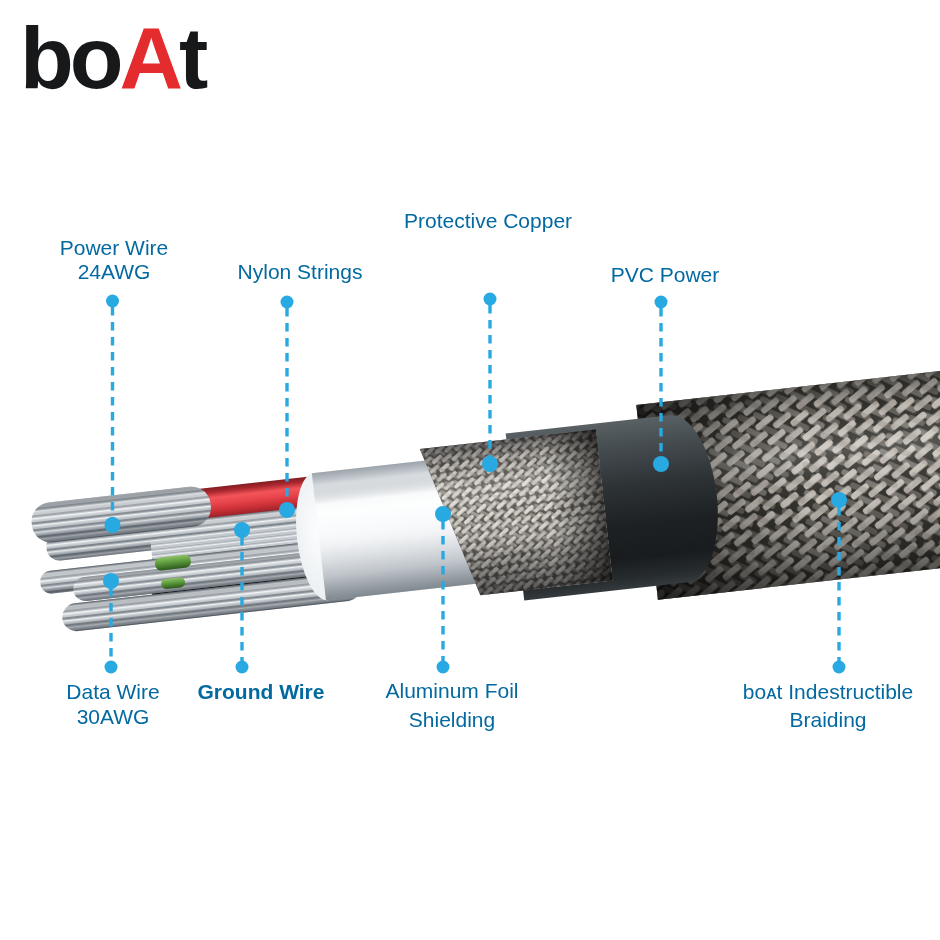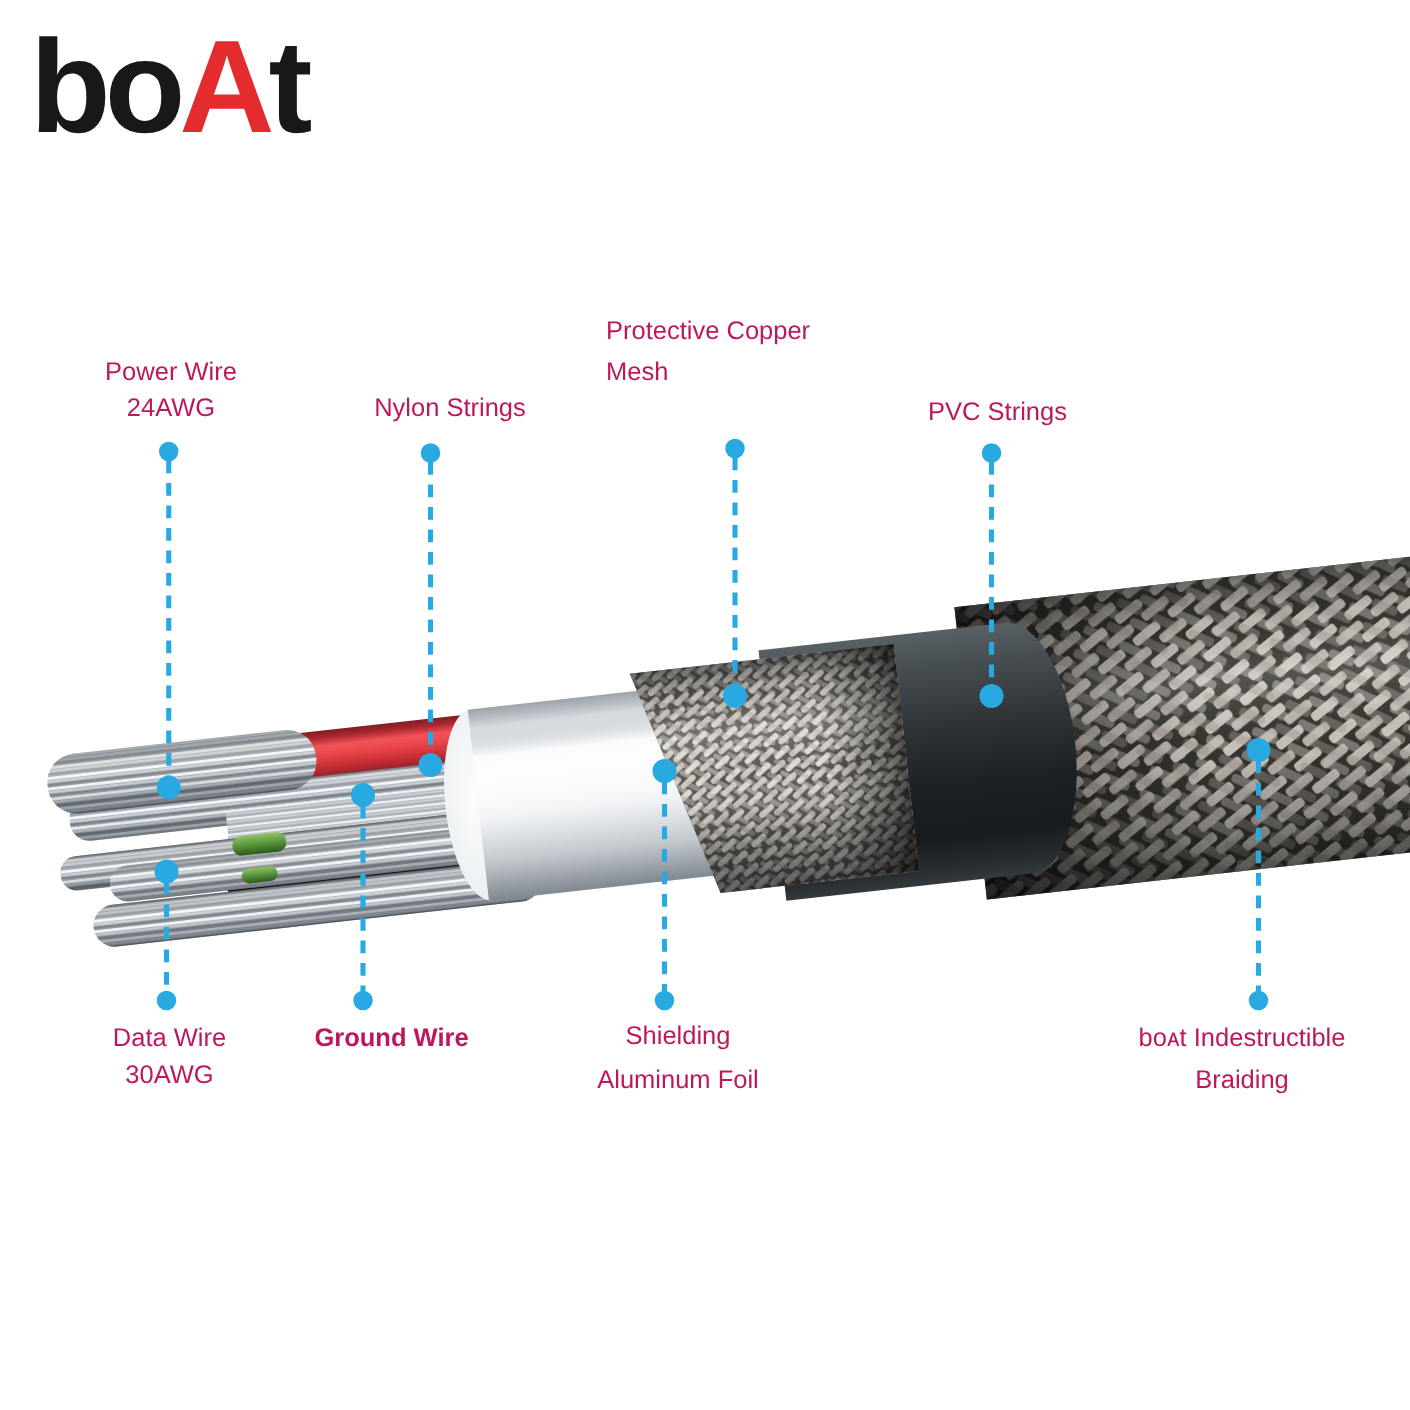--- a/index.html
+++ b/index.html
@@ -7,21 +7,21 @@
     position:relative;width:940px;height:784px;background:#ffffff;overflow:hidden;
     font-family:"Liberation Sans","DejaVu Sans",sans-serif;
   }
   .logo{
     position:absolute;left:20px;top:12px;height:92px;
     font-size:88px;line-height:92px;font-weight:700;letter-spacing:-4px;
     color:#17181a;white-space:nowrap;
   }
   .logo .accent{color:#e42b2e;}
   .callout{
-    position:absolute;color:#be185d;font-size:17px;line-height:25px;text-align:center;
+    position:absolute;color:#0369a1;font-size:21px;line-height:25px;text-align:center;
   }
   #label-power-wire{left:14px;top:236px;width:200px;line-height:24px;}
   #label-nylon-strings{left:200px;top:259px;width:200px;}
   #label-copper-mesh{left:404px;top:207px;width:240px;text-align:left;line-height:27px;}
   #label-pvc-jacket{left:565px;top:262px;width:200px;}
   #label-data-wire{left:13px;top:679px;width:200px;}
   #label-ground-wire{left:151px;top:679px;width:220px;font-weight:bold;}
   #label-aluminum-foil{left:352px;top:676px;width:200px;line-height:29px;}
   #label-braiding{left:703px;top:678px;width:250px;line-height:28px;}
   svg.diagram{position:absolute;left:0;top:0;}
@@ -258,39 +258,38 @@
     <div>Power Wire</div>
     <div>24AWG</div>
   </div>
 
   <div class="callout" id="label-nylon-strings">
     <div>Nylon Strings</div>
   </div>
 
   <div class="callout" id="label-copper-mesh">
     <div>Protective Copper</div>
-    <div>Mesh</div>
   </div>
 
   <div class="callout" id="label-pvc-jacket">
-    <div>PVC Strings</div>
+    <div>PVC Power</div>
   </div>
 
   <div class="callout" id="label-data-wire">
     <div>Data Wire</div>
     <div>30AWG</div>
   </div>
 
   <div class="callout" id="label-ground-wire">
     <div>Ground Wire</div>
   </div>
 
   <div class="callout" id="label-aluminum-foil">
+    <div>Aluminum Foil</div>
     <div>Shielding</div>
-    <div>Aluminum Foil</div>
   </div>
 
   <div class="callout" id="label-braiding">
     <div>boᴀt Indestructible</div>
     <div>Braiding</div>
   </div>
 
 </div>
 
 </body></html>

